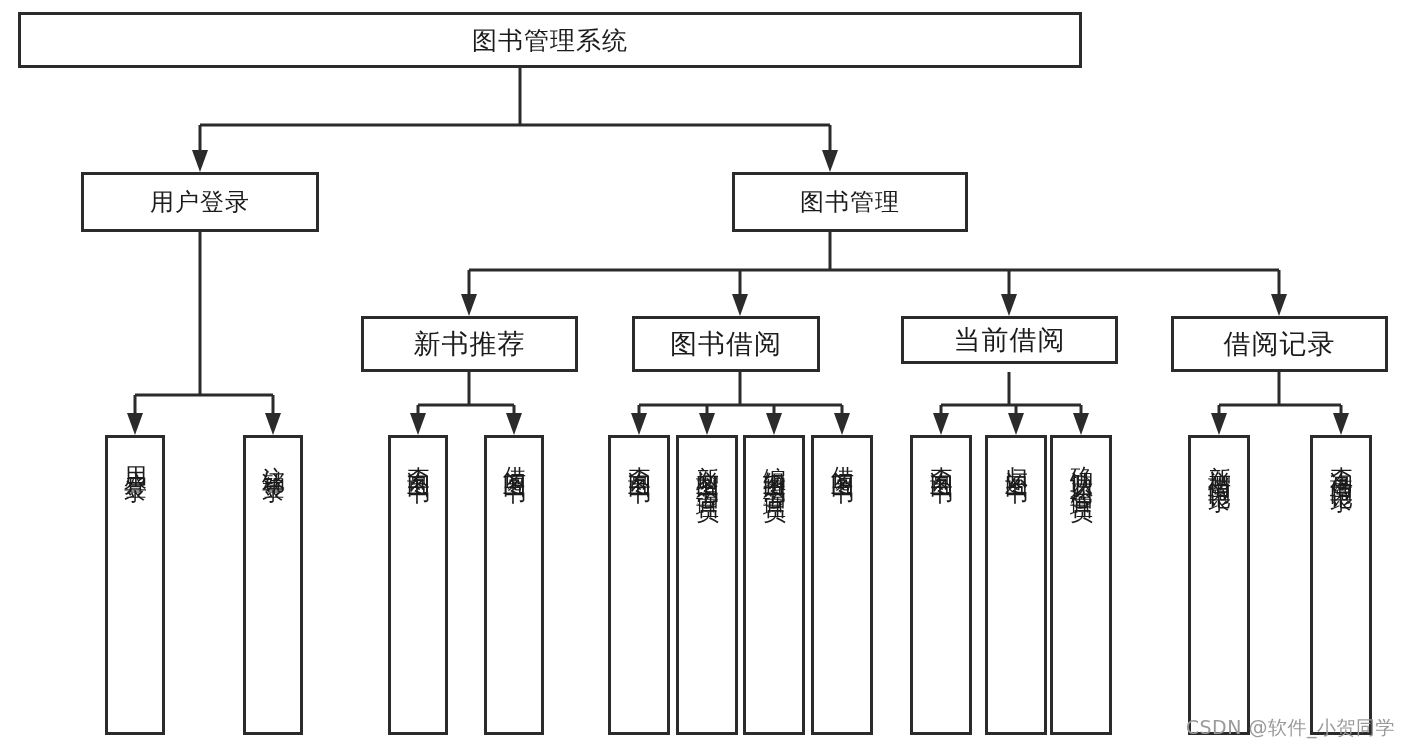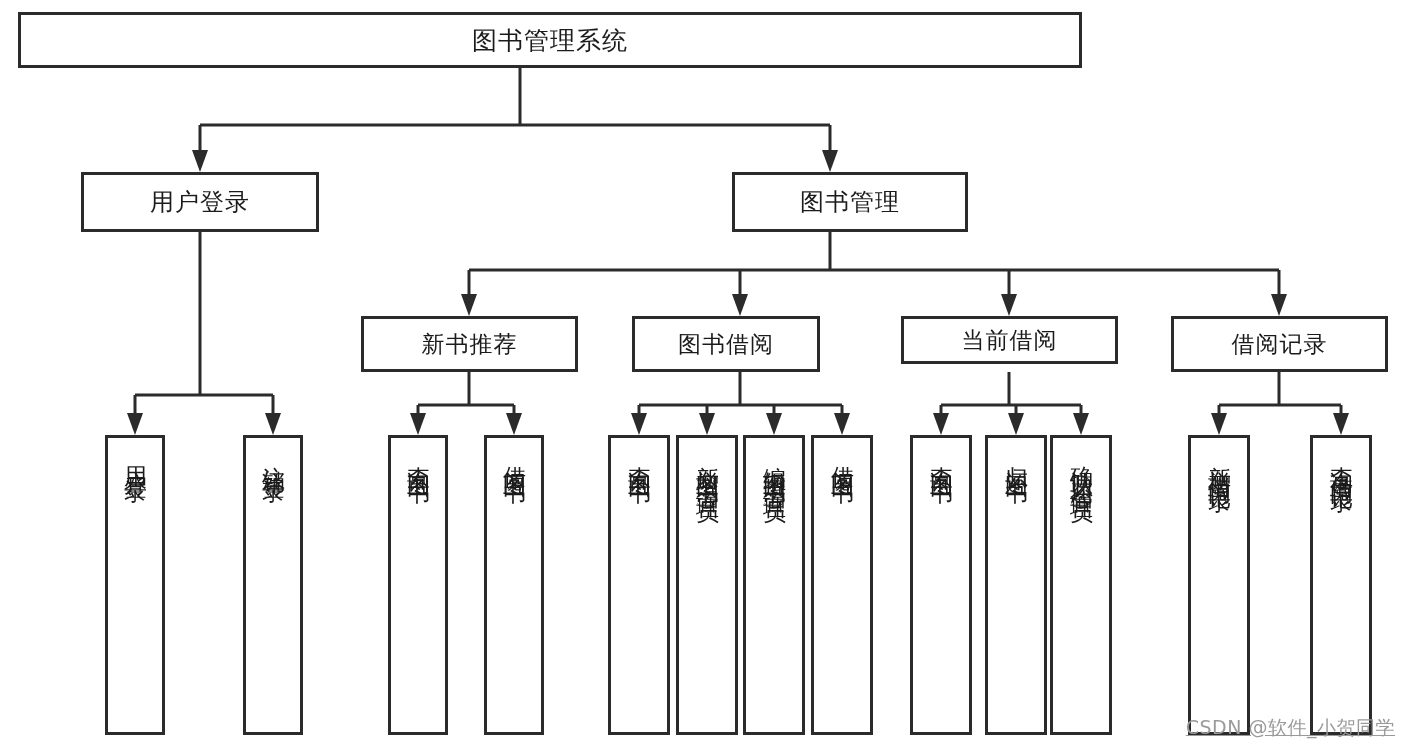--- a/index.html
+++ b/index.html
@@ -49,21 +49,21 @@
   }
   .node.root {
     font-size: 25px;
     letter-spacing: 1px;
   }
   .node.lvl2 {
     font-size: 24px;
     letter-spacing: 1px;
   }
   .node.lvl3 {
-    font-size: 23px;
+    font-size: 27px;
     letter-spacing: 1px;
   }
   
   .node.leaf {
     font-size: 23px;
     padding: 10px 0;
     align-items: flex-start;
     justify-content: center;
   }
   .vtext {
@@ -77,21 +77,20 @@
   
   #watermark {
     position: absolute;
     right: 10px;
     bottom: 6px;
     font-size: 19px;
     color: #9a9a9a;
     letter-spacing: 0.5px;
     white-space: nowrap;
     user-select: none;
-    text-decoration: underline;
   }
 </style>
 </head>
 <body>
 
 <div id="canvas">
 
   <svg id="connectors" viewBox="0 0 1405 747" width="1405" height="747" xmlns="http://www.w3.org/2000/svg">
 
     <line x1="520" y1="68" x2="520" y2="125"></line>

